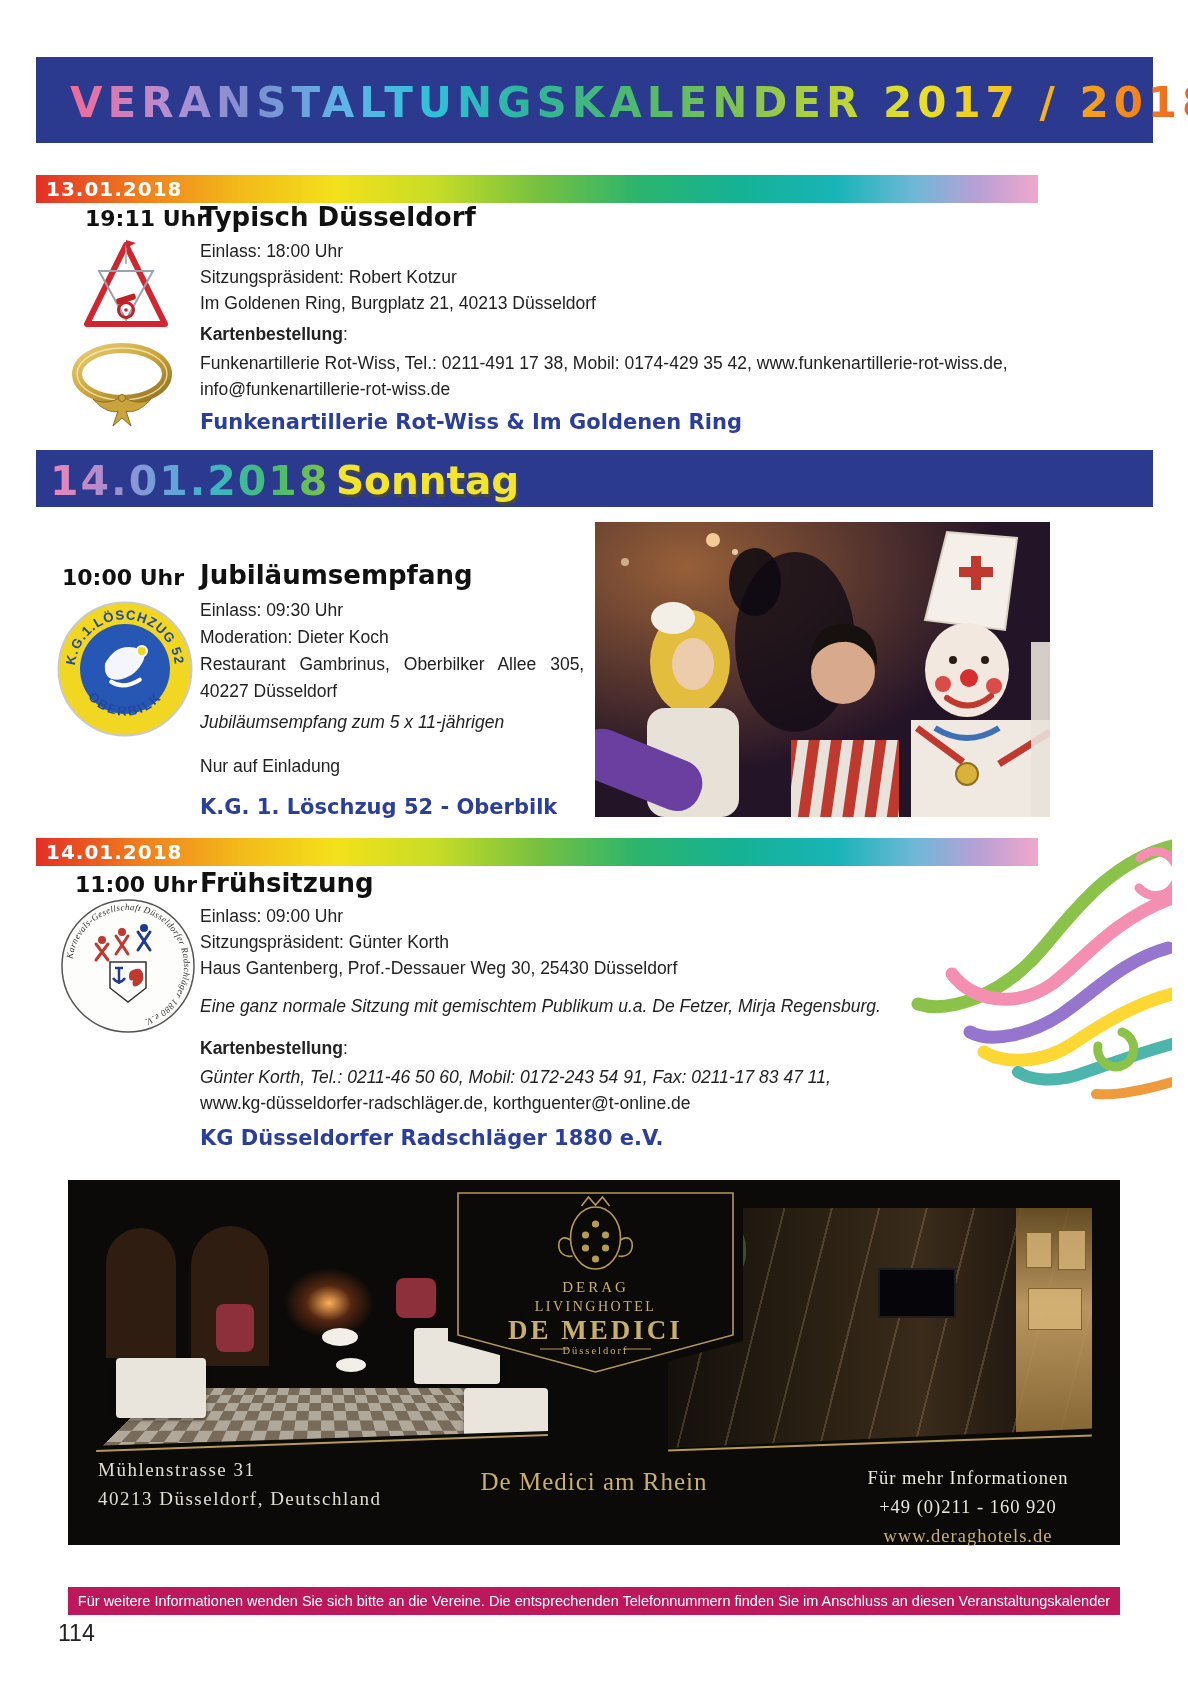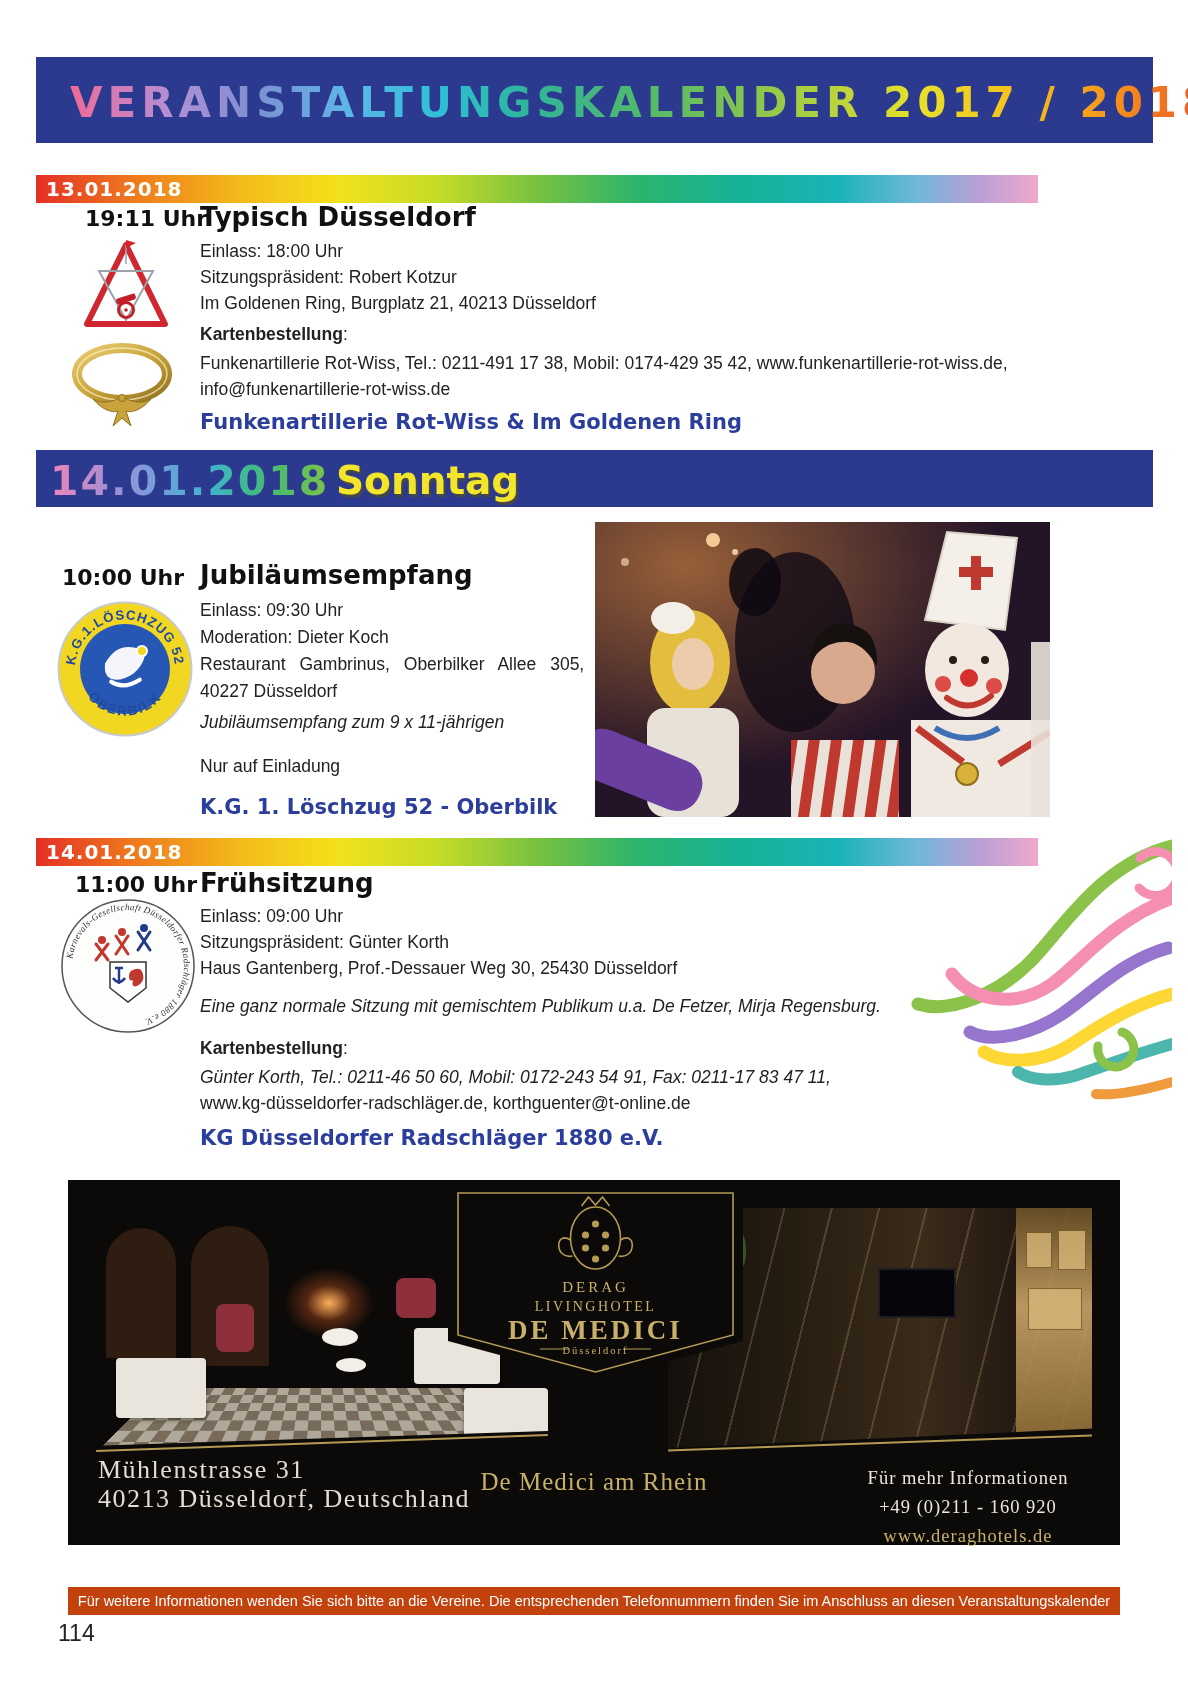--- a/index.html
+++ b/index.html
@@ -63,29 +63,29 @@
     background:repeating-conic-gradient(#cfc6b6 0% 25%,#8d7d68 25% 50%);background-size:30px 30px;opacity:.85;
     transform:perspective(120px) rotateX(28deg);transform-origin:bottom;}
   .marble{position:absolute;inset:0;background:repeating-linear-gradient(104deg,transparent 0 20px,rgba(214,178,128,0.22) 20px 22px,transparent 22px 46px);}
   .orchid{position:absolute;background:#f2efe8;border-radius:50%;}
   .plant{position:absolute;background:#39502c;border-radius:50% 50% 40% 40%;}
   .tv{position:absolute;background:#05050a;border:2px solid #1d1d22;}
   .goldcase{position:absolute;background:linear-gradient(180deg,#6b5126,#caa368 40%,#8a6a33);opacity:.9;}
   .goldframe{position:absolute;background:#d8b679;opacity:.8;border:1px solid #7a5c25;}
 
   .ad-serif{font-family:"Liberation Serif",serif;}
-  .ad-addr{position:absolute;left:30px;top:276px;color:#e2ddd1;font-size:26px;line-height:28.5px;letter-spacing:1.5px;}
+  .ad-addr{position:absolute;left:30px;top:276px;color:#e2ddd1;font-size:19px;line-height:28.5px;letter-spacing:1.5px;}
   .ad-center{position:absolute;left:290px;top:288px;width:472px;text-align:center;color:#c9b06a;}
   .ad-center .t1{font-size:25px;letter-spacing:1px;}
   .ad-center .t2{font-size:21.5px;font-style:italic;font-family:"DejaVu Serif",serif;margin-top:8px;letter-spacing:1px;}
   .ad-info{position:absolute;left:775px;top:272px;width:250px;text-align:center;font-size:18.5px;line-height:29px;color:#ece8dd;letter-spacing:1px;margin-top:12px;}
   .ad-info .web{color:#c9b06a;}
 
   
-  .footer-bar{left:68px;top:1587px;width:1052px;height:28px;background:#c2410c;text-align:center;}
+  .footer-bar{left:68px;top:1587px;width:1052px;height:28px;background:#be185d;text-align:center;}
   .footer-bar span{line-height:28px;color:#fff;font-size:14.5px;}
   .page-num{left:58px;top:1620px;font-size:23px;color:#222;}
 </style>
 </head>
 <body>
 
 <div id="page">
 
   <div class="abs header-bar">
     <div class="header-title">VERANSTALTUNGSKALENDER 2017 / 2018</div>
@@ -132,21 +132,21 @@
     <span class="banner-date">14.01.2018</span>
     <span class="banner-day">Sonntag</span>
   </div>
 
   <div class="abs evt-time" style="left:62px;top:565px;">10:00 Uhr</div>
   <div class="abs evt-title" style="left:200px;top:560px;">Jubiläumsempfang</div>
   <div class="abs body-line" style="left:200px;top:597px;">Einlass: 09:30 Uhr</div>
   <div class="abs body-line" style="left:200px;top:624px;">Moderation: Dieter Koch</div>
   <div class="abs body-line spread" style="left:200px;top:651px;">Restaurant Gambrinus, Oberbilker Allee 305,</div>
   <div class="abs body-line" style="left:200px;top:678px;">40227 Düsseldorf</div>
-  <div class="abs italic-line" style="left:200px;top:712px;">Jubiläumsempfang zum 9 x 11-jährigen</div>
+  <div class="abs italic-line" style="left:200px;top:712px;">Jubiläumsempfang zum 5 x 11-jährigen</div>
   <div class="abs body-line" style="left:200px;top:753px;">Nur auf Einladung</div>
   <div class="abs club-line" style="left:200px;top:795px;">K.G. 1. Löschzug 52 - Oberbilk</div>
 
   <svg class="abs" style="left:56px;top:600px;" width="138" height="138" viewBox="0 0 135 135">
     <circle cx="67.5" cy="67.5" r="65" fill="#f2d722" stroke="#c9c9c9" stroke-width="2"></circle>
     <circle cx="67.5" cy="67.5" r="44" fill="#2757b5"></circle>
     <defs>
       <path id="arcTop" d="M19,75 A49,49 0 1 1 116,75" fill="none"></path>
       <path id="arcBot" d="M24,82 A46,46 0 0 0 111,82" fill="none"></path>
     </defs>

